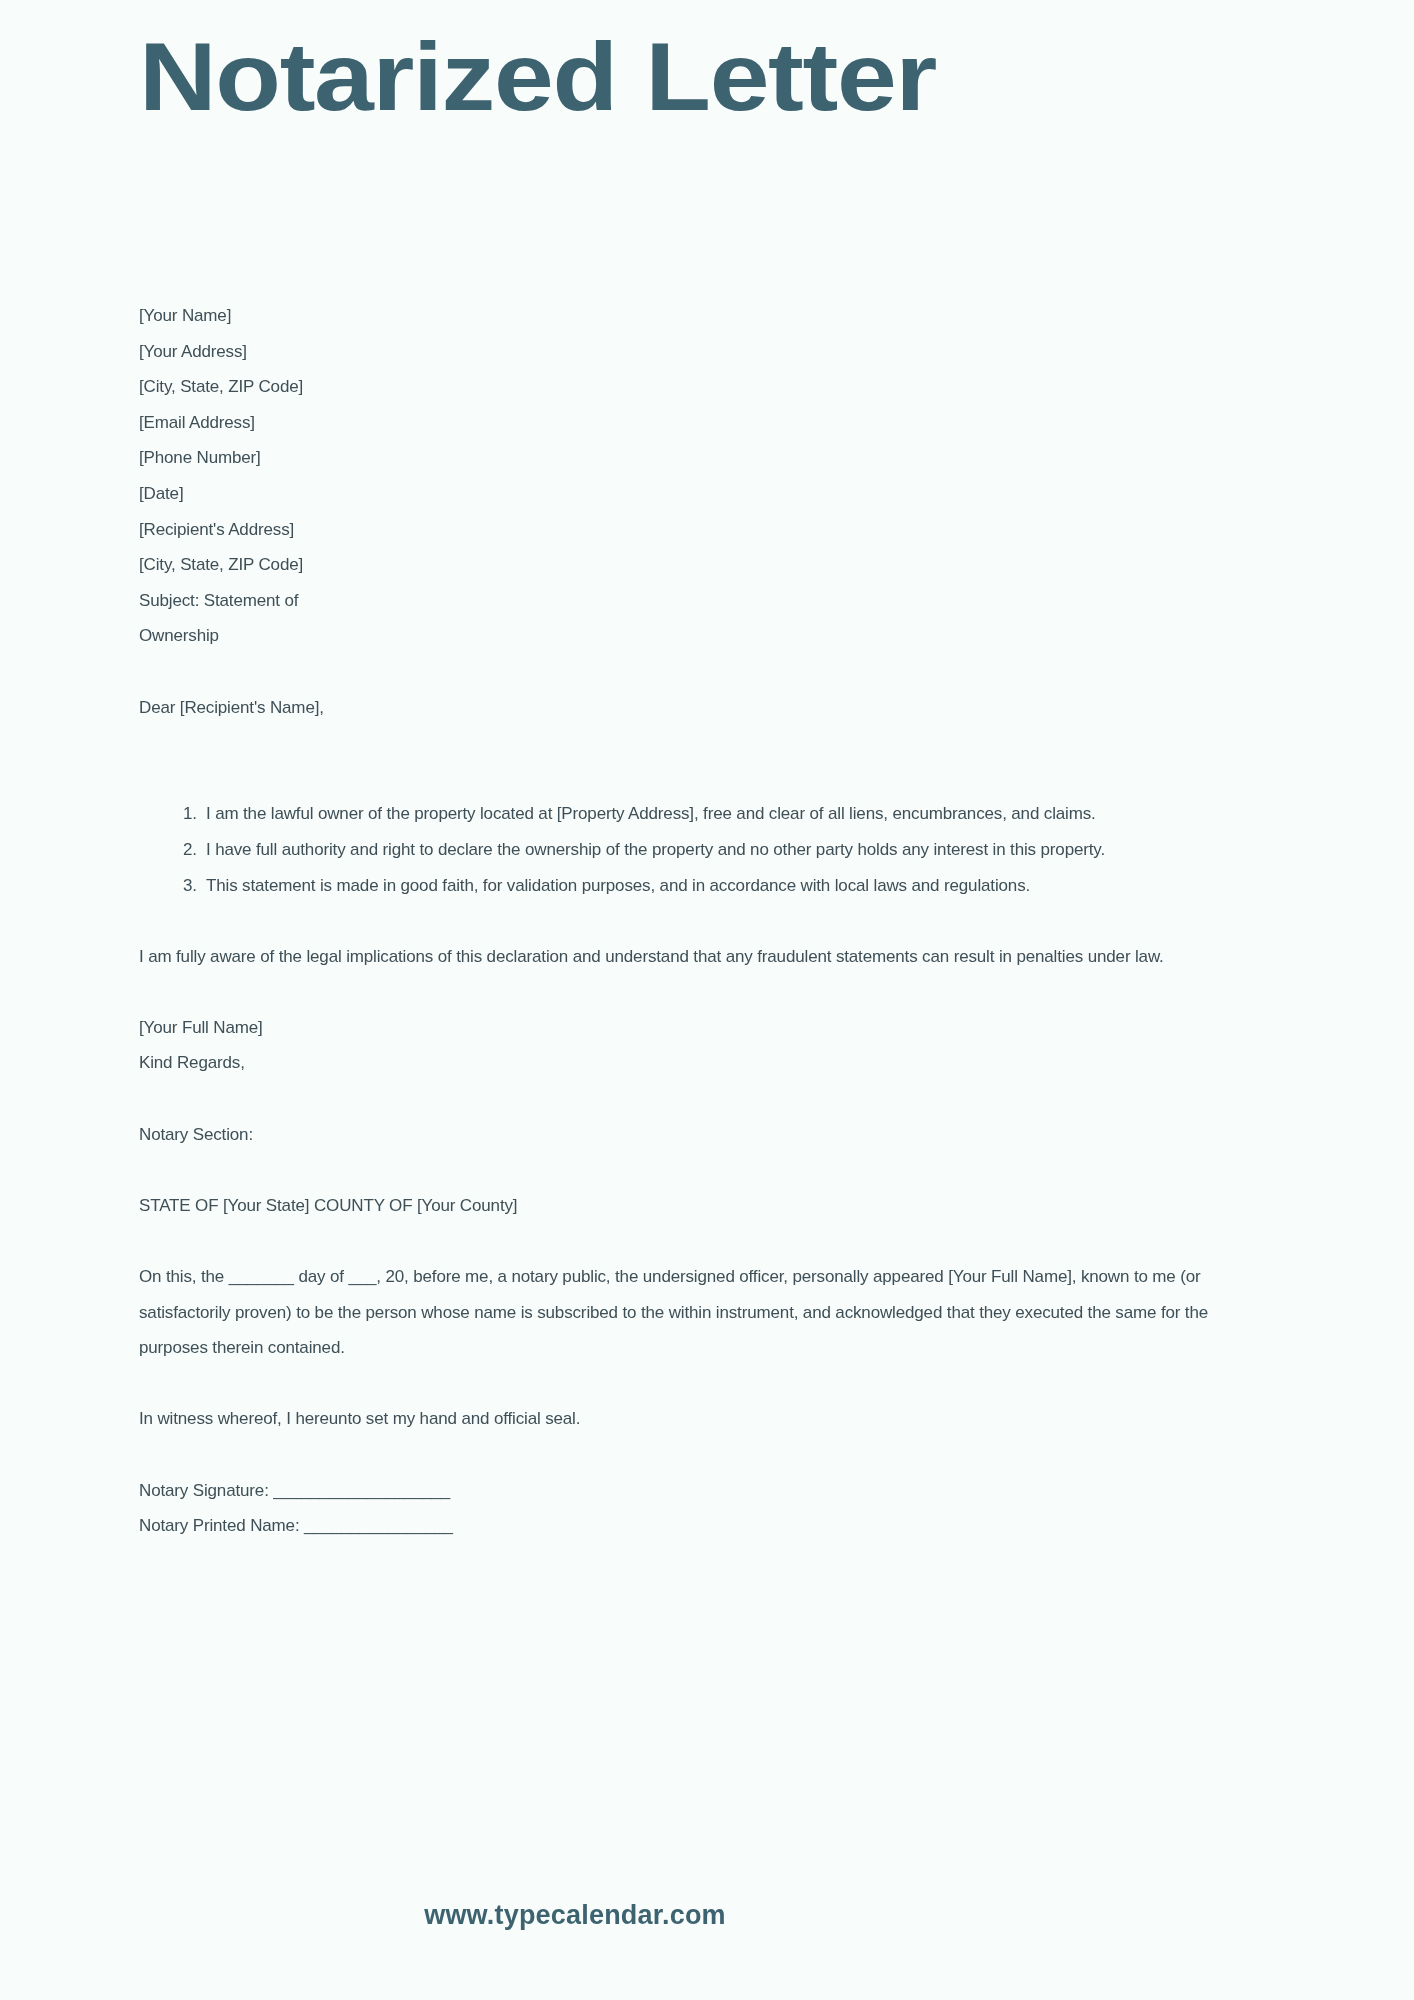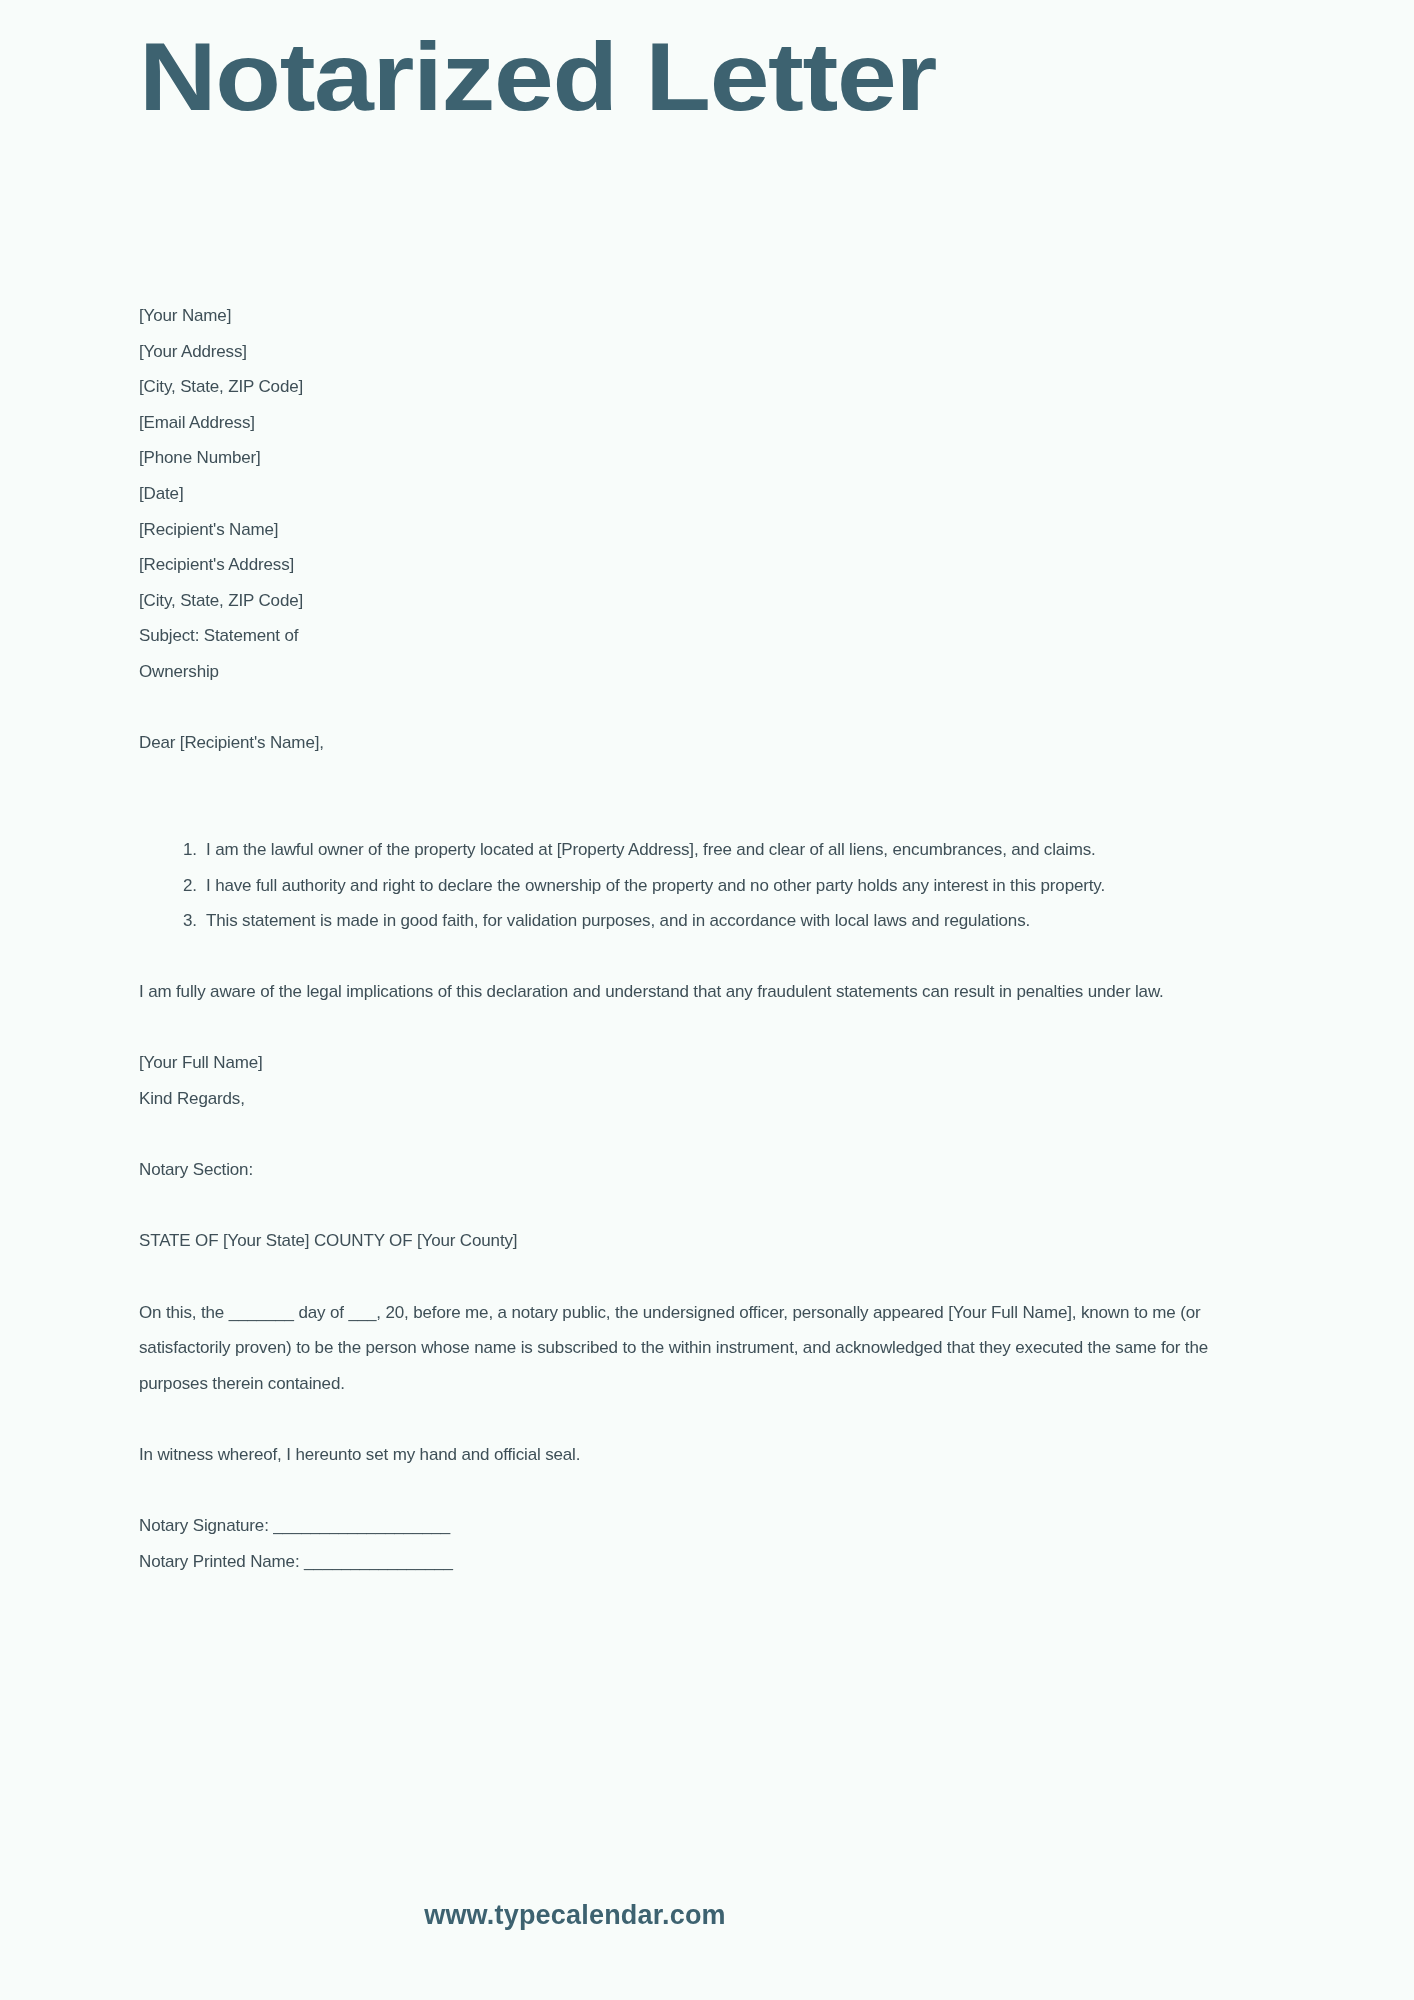--- a/index.html
+++ b/index.html
@@ -113,21 +113,20 @@
 
   <div class="letter">
 
     <div class="block">
       <span class="addr-line">[Your Name]</span>
       <span class="addr-line">[Your Address]</span>
       <span class="addr-line">[City, State, ZIP Code]</span>
       <span class="addr-line">[Email Address]</span>
       <span class="addr-line">[Phone Number]</span>
       <span class="addr-line">[Date]</span>
-      <span class="addr-line">[Recipient's Name]</span>
       <span class="addr-line">[Recipient's Address]</span>
       <span class="addr-line">[City, State, ZIP Code]</span>
       <span class="addr-line">Subject: Statement of</span>
       <span class="addr-line">Ownership</span>
     </div>
 
     <div class="spacer-para"></div>
 
     <p class="para">Dear [Recipient's Name],</p>
 

